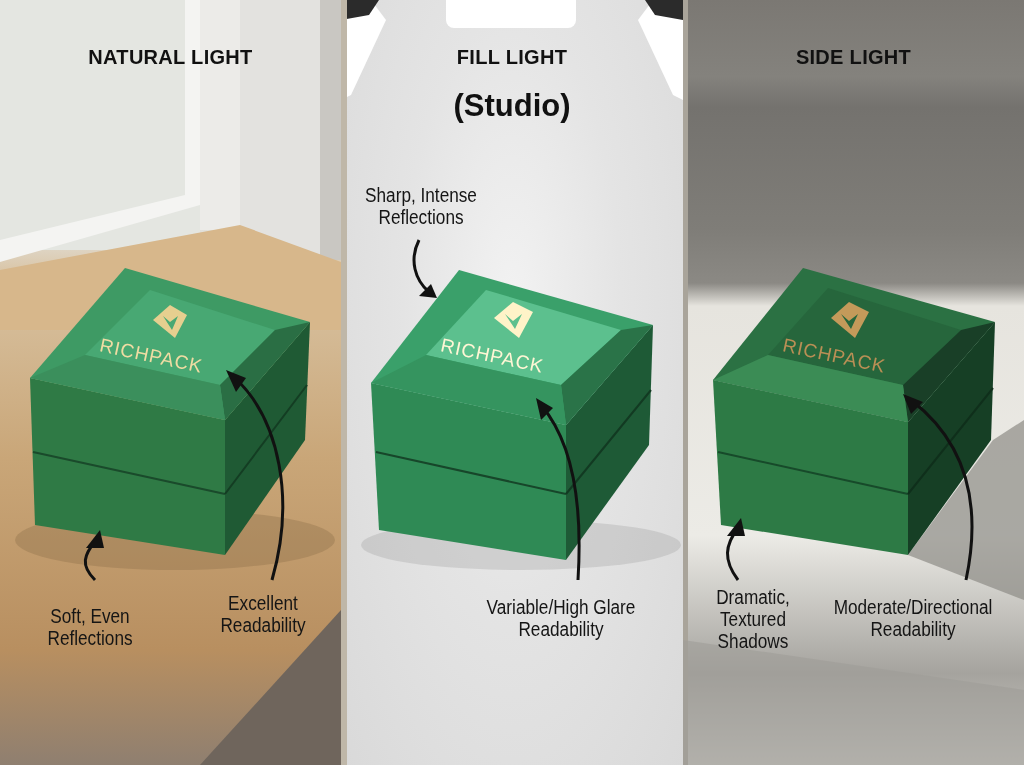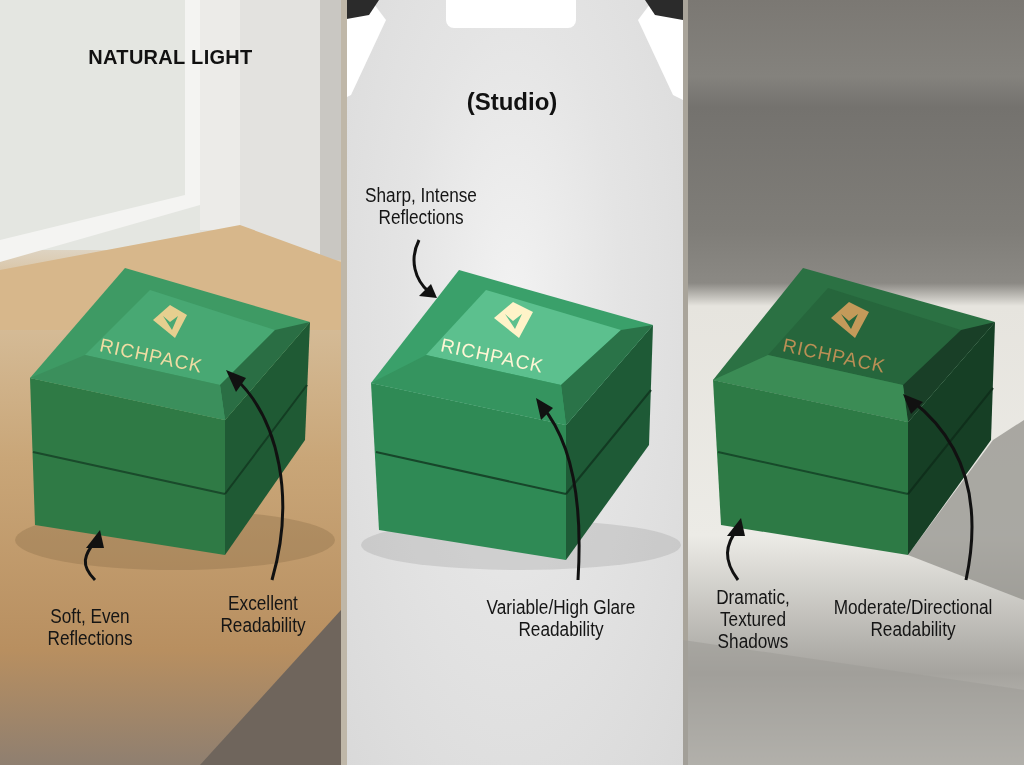--- a/index.html
+++ b/index.html
@@ -3,21 +3,21 @@
 <meta charset="utf-8">
 <style>
   html, body { margin:0; padding:0; }
   body { width:1024px; height:765px; overflow:hidden; position:relative; background:#ddd; font-family:"Liberation Sans", sans-serif; }
   .panel { position:absolute; top:0; height:765px; overflow:hidden; }
   .p1 { left:0; width:341px; background:linear-gradient(180deg,#e9e9e6 0%,#e2e1dc 30%,#d9c3a2 36%,#c9a678 60%,#b88f60 85%,#8f7f70 100%); }
   .p2 { left:341px; width:342px; background:radial-gradient(ellipse at 50% 40%, #f2f2f2 0%, #e4e4e4 45%, #d9d9d9 100%); }
   .p3 { left:683px; width:341px; background:linear-gradient(180deg,#7b7873 0%,#84827d 10%,#74726e 14%,#7f7d78 30%,#8b8984 37%,#e6e4de 40%,#ecebe6 70%,#a5a39e 88%,#cfcdc7 100%); }
   .panel svg.scene { position:absolute; left:0; top:0; }
   .title { position:absolute; left:0; right:0; text-align:center; font-weight:bold; color:#111; font-size:20px; letter-spacing:0.3px; }
-  .subtitle { position:absolute; left:0; right:0; text-align:center; font-weight:bold; color:#111; font-size:24px; }
+  .subtitle { position:absolute; left:0; right:0; text-align:center; font-weight:bold; color:#111; font-size:31px; }
   .label { position:absolute; text-align:center; color:#151515; font-size:20px; line-height:22px; transform:scaleX(0.86); transform-origin:center top; white-space:nowrap; }
   .arrow { position:absolute; left:0; top:0; pointer-events:none; }
 </style>
 </head>
 <body>
 
 <div class="panel p1">
   <svg class="scene" width="341" height="765">
 
     <rect x="0" y="0" width="200" height="250" fill="#e4e6e1"></rect>
@@ -84,20 +84,21 @@
       <polygon points="85,355 145,290 280,330 220,385" fill="#5cc08e"></polygon>
       <polygon points="220,385 280,330 312,325 225,425" fill="#2a7348"></polygon>
       <polygon points="30,383 85,355 220,385 225,425" fill="#35945f"></polygon>
       <g>
         <polygon points="153,318 172,302 192,312 178,338" fill="#fff3c8"></polygon>
         <polygon points="164,314 172,321 181,314 174,329" fill="#5cc08e"></polygon>
         <text x="150" y="362" transform="rotate(12 150 362)" font-size="19" fill="#fff6d5" text-anchor="middle" font-family="Liberation Sans, sans-serif" letter-spacing="1">RICHPACK</text>
       </g>
     </g>
   </svg>
+  <div class="title" style="top:46px;">FILL LIGHT</div>
   <div class="subtitle" style="top:88px;">(Studio)</div>
   <svg class="arrow" width="342" height="765">
     <path d="M78,240 C68,260 74,280 88,292" stroke="#111" stroke-width="3" fill="none"></path>
     <polygon points="96,298 78,296 90,284" fill="#111"></polygon>
     <path d="M237,580 C242,500 230,440 200,405" stroke="#111" stroke-width="3" fill="none"></path>
     <polygon points="195,398 200,420 212,408" fill="#111"></polygon>
   </svg>
   <div class="label" style="left:10px; top:184px; width:140px;">
     <div>Sharp, Intense</div>
     <div>Reflections</div>
@@ -123,20 +124,21 @@
       <polygon points="85,355 145,288 278,330 220,385" fill="#26663c"></polygon>
       <polygon points="220,385 278,330 312,322 225,422" fill="#193f27"></polygon>
       <polygon points="30,380 85,355 220,385 225,422" fill="#3b8c55"></polygon>
       <g>
         <polygon points="148,318 166,302 186,312 172,338" fill="#c49a5a"></polygon>
         <polygon points="158,314 166,321 175,314 168,329" fill="#26663c"></polygon>
         <text x="150" y="362" transform="rotate(12 150 362)" font-size="19" fill="#b98f55" text-anchor="middle" font-family="Liberation Sans, sans-serif" letter-spacing="1">RICHPACK</text>
       </g>
     </g>
   </svg>
+  <div class="title" style="top:46px;">SIDE LIGHT</div>
   <svg class="arrow" width="341" height="765">
     <path d="M55,580 C40,560 42,545 55,528" stroke="#111" stroke-width="3" fill="none"></path>
     <polygon points="58,518 44,536 62,536" fill="#111"></polygon>
     <path d="M283,580 C300,500 280,440 228,400" stroke="#111" stroke-width="3" fill="none"></path>
     <polygon points="220,394 228,414 240,402" fill="#111"></polygon>
   </svg>
   <div class="label" style="left:5px; top:586px; width:130px;">
     <div>Dramatic,</div>
     <div>Textured</div>
     <div>Shadows</div>

